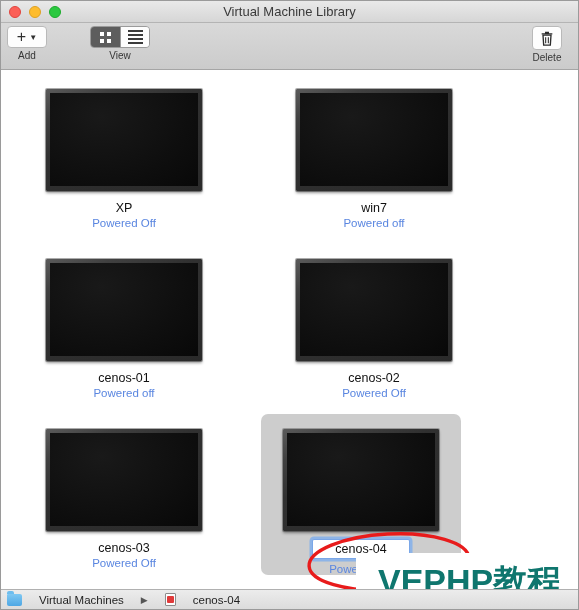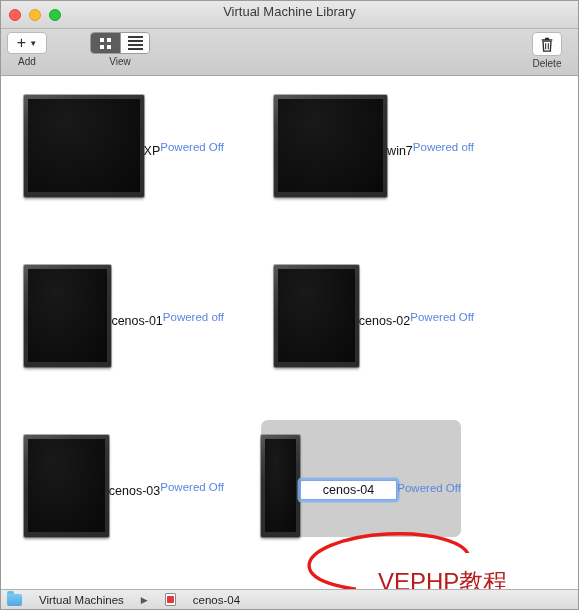--- a/index.html
+++ b/index.html
@@ -13,21 +13,21 @@
   #app {
     position: relative;
     width: 579px; height: 610px;
     overflow: hidden;
     border: 1px solid #9a9a9a;
   }
 
   
   .titlebar {
     position: relative;
-    height: 28px;
+    height: 22px;
     background: linear-gradient(to bottom, #e9e9e9 0%, #d6d6d6 100%);
     border-bottom: 1px solid #b4b4b4;
     display: flex;
     align-items: center;
   }
   .lights { display: flex; gap: 8px; padding-left: 8px; }
   .light { width: 12px; height: 12px; border-radius: 50%; }
   .light.close  { background: #fb5f57; border: 1px solid #e0443e; }
   .light.min    { background: #fdbc2e; border: 1px solid #dea123; }
   .light.max    { background: #2bc840; border: 1px solid #1cab2c; }
@@ -100,21 +100,21 @@
   
   .content {
     position: relative;
     height: 520px;
     background: #ffffff;
     overflow: hidden;
   }
   .vm {
     position: absolute;
     width: 200px;
-    display: flex; flex-direction: row; align-items: center;
+    display: flex; flex-direction: column; align-items: center;
     border-radius: 7px;
     padding-top: 8px;
   }
   .vm.selected { background: #cdcdcd; }
   .thumb {
     width: 156px; height: 102px;
     background: linear-gradient(155deg, #5a5a5a 0%, #404040 18%, #303030 40%, #2a2a2a 100%);
     padding: 4px 4px 5px 4px;
     border-radius: 1px;
     box-shadow: 0 2px 3px rgba(0,0,0,.42), 0 0 0 1px rgba(120,120,120,.6);
@@ -155,23 +155,23 @@
   }
 
   
   .watermark {
     position: absolute;
     left: 355px; top: 552px;
     width: 224px; height: 58px;
     background: #ffffff;
     display: flex; align-items: center;
     padding-left: 22px;
-    font-size: 24px;
-    font-weight: normal;
-    color: #b91c1c;
+    font-size: 34px;
+    font-weight: bold;
+    color: #0f766e;
     letter-spacing: 0px;
   }
 
   
   .statusbar {
     position: absolute;
     left: 0; bottom: 0;
     width: 579px; height: 20px;
     background: linear-gradient(to bottom, #ececec 0%, #dcdcdc 100%);
     border-top: 1px solid #b0b0b0;

